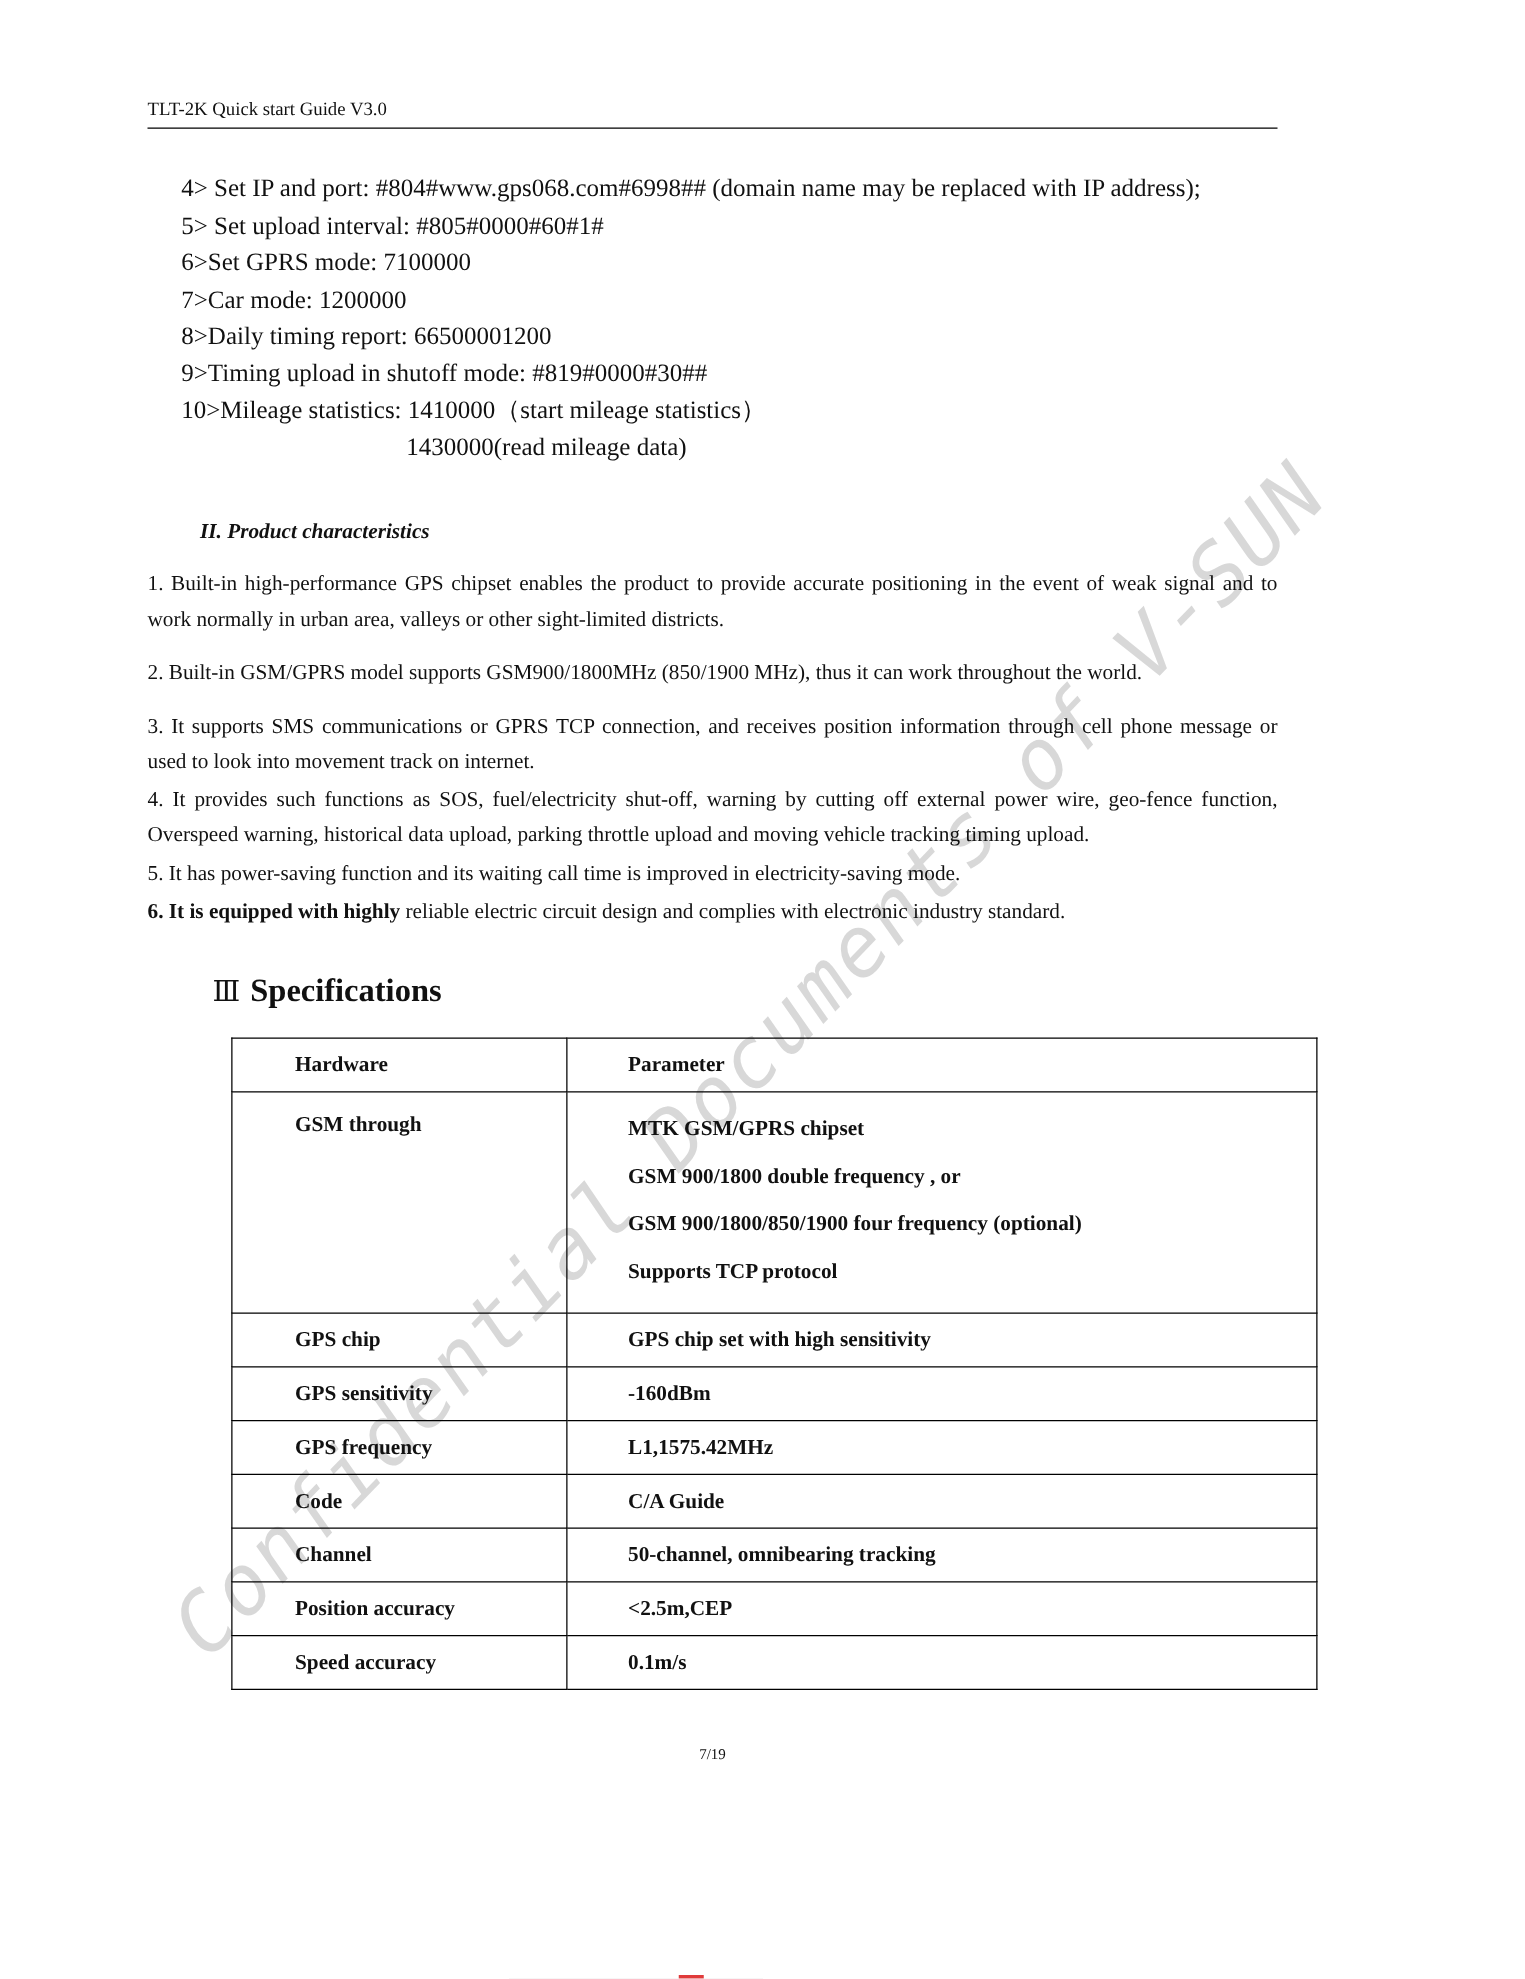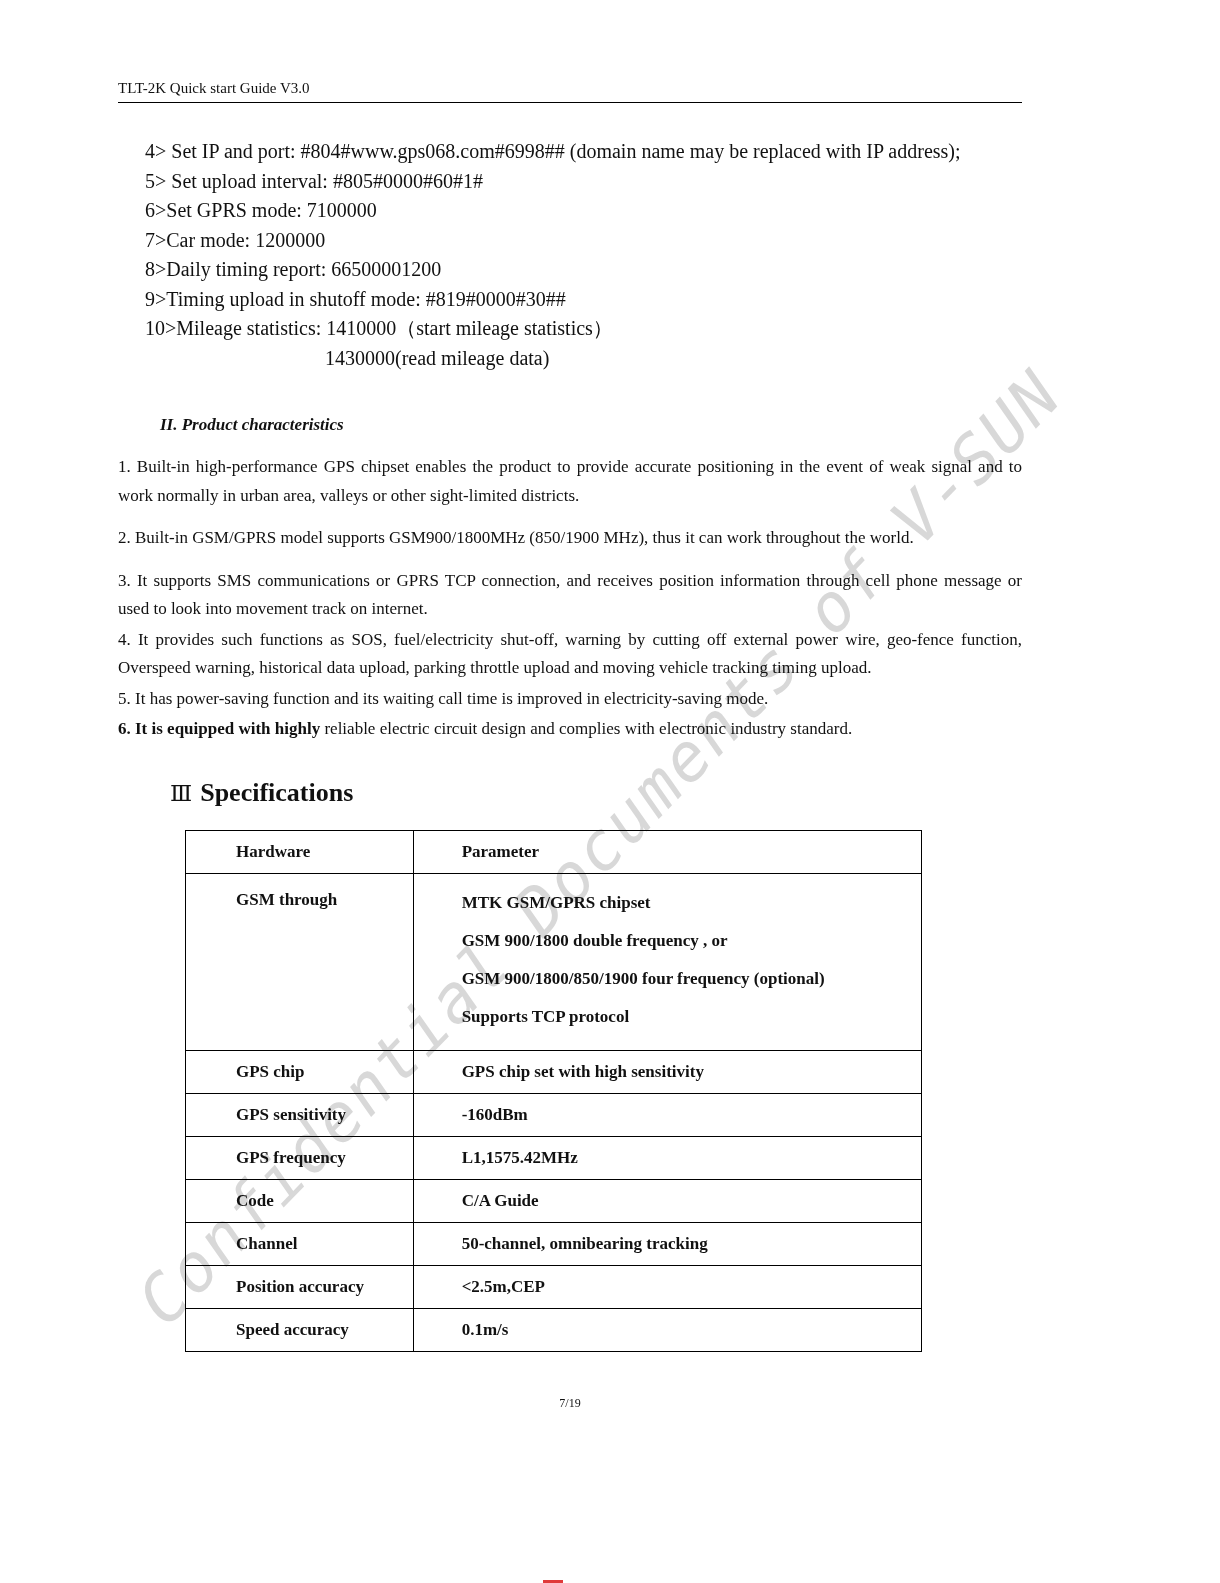--- a/index.html
+++ b/index.html
@@ -74,21 +74,21 @@
     font-weight: bold;
   }
   .sec3-heading .numeral {
     font-weight: 400;
     font-size: 23px;
     margin-right: 8px;
   }
   table.spec-table {
     border-collapse: collapse;
     margin-left: 67px;
-    width: 737px;
+    width: 869px;
     font-size: 17px;
     font-weight: bold;
   }
   .spec-table td, .spec-table th {
     border: 1.5px solid #000;
     text-align: left;
     vertical-align: middle;
     padding: 11px 10px 11px 50px;
   }
   .spec-table th { font-size: 17px; }

